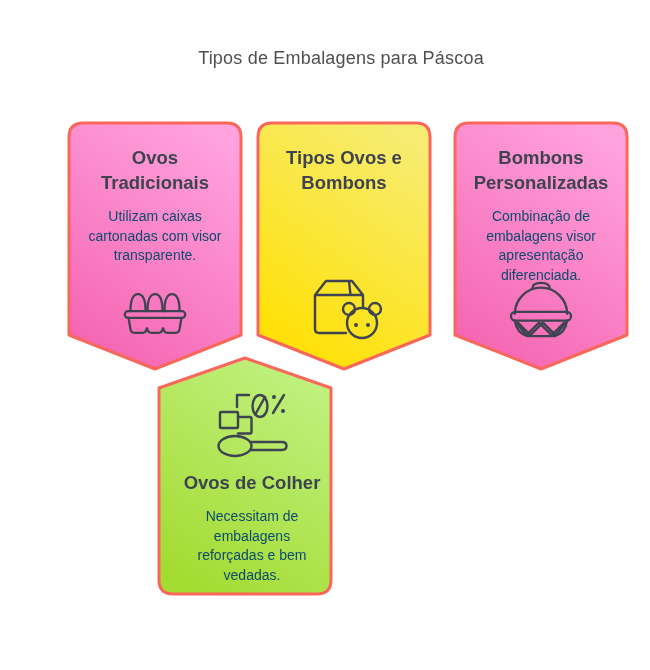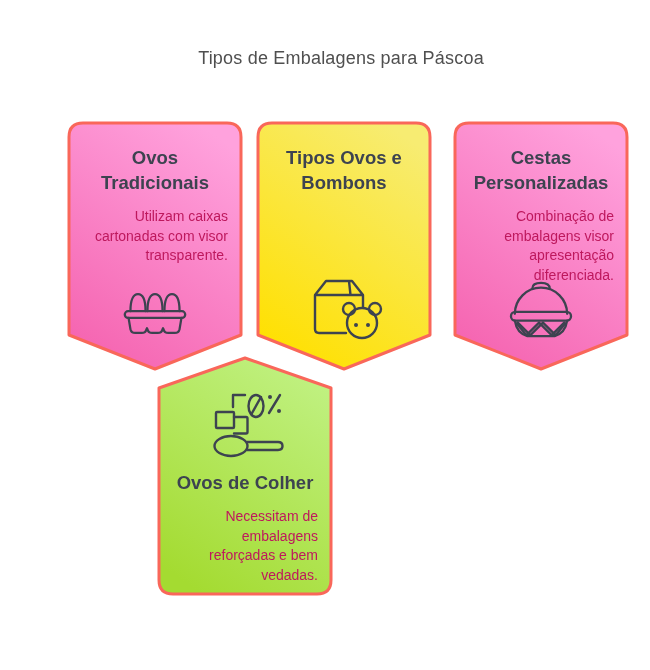--- a/index.html
+++ b/index.html
@@ -10,30 +10,30 @@
   }
   .stage{position:absolute;left:16px;top:0;width:566px;height:670px;}
   .main-title{
     position:absolute;left:0;top:48px;width:650px;
     text-align:center;font-size:18px;font-weight:500;color:#4f4f4f;
     letter-spacing:.2px;
   }
   .card{position:absolute;width:176px;}
   .card .shape{position:absolute;left:0;top:0;}
   .card-top{height:251px;}
-  .card-bottom{height:240px;}
+  .card-bottom{height:240px;padding-left:7px;}
   .content{position:relative;text-align:center;padding:0 15px;box-sizing:border-box;width:176px;}
   .card-top .content{padding-top:24px;}
   .card-bottom .content{padding-top:114px;}
   .card-title{
     font-size:18.5px;line-height:25px;font-weight:bold;color:#3d4350;
   }
   .card-title.narrow{max-width:110px;margin:0 auto;}
   .card-desc{
-    margin-top:12px;font-size:14px;line-height:19.5px;color:#be185d;text-align:right;
+    margin-top:12px;font-size:14px;line-height:19.5px;color:#0c4a6e;
   }
   .icon{position:absolute;left:50%;transform:translateX(-50%);}
   .card-top .icon{bottom:32px;}
   .card-bottom .icon{top:24px;}
   .c1{left:43px;top:121px;margin-left:8px;}
   .c2{left:240px;top:121px;}
   .c3{left:437px;top:121px;}
   .c4{left:141px;top:356px;}
   .c5{left:333px;top:356px;}
 </style>
@@ -97,21 +97,21 @@
         <circle cx="63" cy="51" r="2" fill="#3d4350" stroke="none"></circle>
       </g>
     </svg>
   </div>
 
   <div class="card card-top c3">
     <svg class="shape" width="176" height="251" viewBox="0 0 176 251">
       <path d="M16,2 H160 Q174,2 174,16 V214 L88,248 L2,214 V16 Q2,2 16,2 Z" fill="url(#grad-pink)" stroke="#f9675a" stroke-width="3" stroke-linejoin="round"></path>
     </svg>
     <div class="content">
-      <div class="card-title">Cestas Personalizadas</div>
+      <div class="card-title">Bombons Personalizadas</div>
       <div class="card-desc">Combinação de embalagens visor apresentação diferenciada.</div>
     </div>
     <svg class="icon" width="72" height="62" viewBox="0 0 72 64">
       <g fill="none" stroke="#3d4350" stroke-width="2.4" stroke-linecap="round" stroke-linejoin="round">
         <path d="M9,37 A27,27 0 1 1 63,37"></path>
         <path d="M27,11 Q27,5 36,5 Q45,5 45,11"></path>
         <rect x="5" y="35" width="62" height="9" rx="4.5"></rect>
         <path d="M9,44 Q11,57 22,60 H50 Q61,57 63,44"></path>
         <path d="M12,46 L25,59 L38,46 L51,59 L61,47"></path>
         <path d="M60,46 L47,59 L34,46 L21,59 L11,47"></path>

